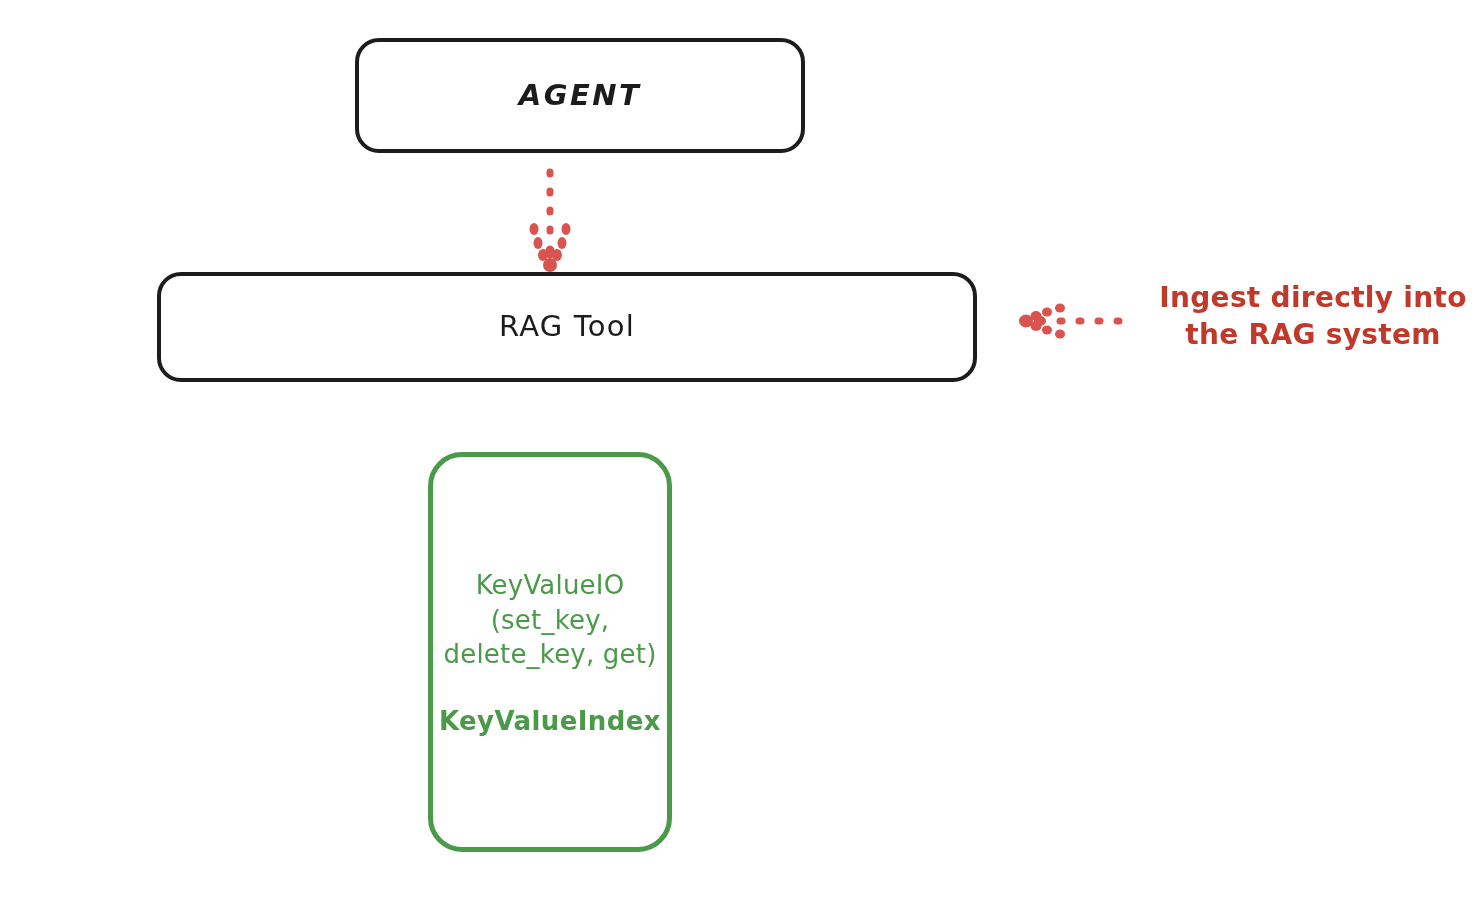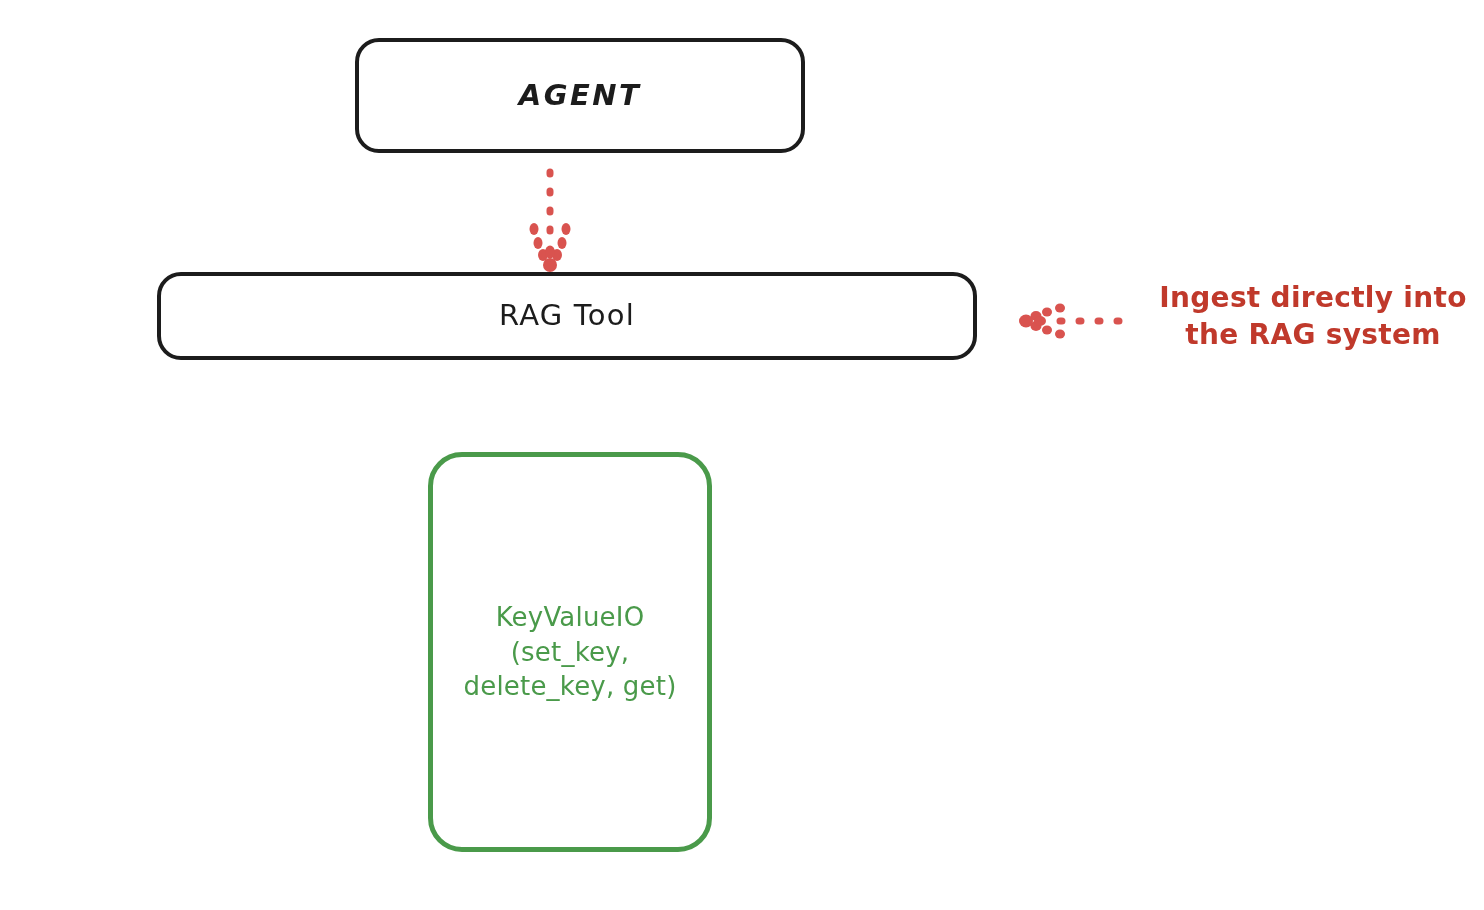--- a/index.html
+++ b/index.html
@@ -58,21 +58,21 @@
   #node-agent {
     left: 355px;
     top: 38px;
     width: 450px;
     height: 115px;
   }
   #node-ragtool {
     left: 157px;
     top: 272px;
     width: 820px;
-    height: 88px;
+    height: 110px;
   }
   #node-ragtool .node-label {
     font-style: normal;
     font-weight: 500;
     font-size: 29px;
     letter-spacing: 1.2px;
   }
 
   
   .box-color {
@@ -101,21 +101,21 @@
     width: 297px;
     height: 410px;
     border-color: #3a72bf;
   }
   #node-vectorio .node-label,
   #node-vectorio .node-sublabel { color: #3a72bf; }
 
   #node-keyvalueio {
     left: 428px;
     top: 452px;
-    width: 284px;
+    width: 244px;
     height: 400px;
     border-color: #4a9a4a;
   }
   #node-keyvalueio .node-label,
   #node-keyvalueio .node-sublabel { color: #4a9a4a; }
 
   #node-relationalio {
     left: 785px;
     top: 452px;
     width: 277px;
@@ -195,19 +195,20 @@
 
   <div class="node box-black" id="node-ragtool">
     <div class="node-label">RAG Tool</div>
   </div>
 
 
   <div class="node box-color" id="node-keyvalueio">
     <div class="node-label">KeyValueIO
 (set_key,
 delete_key, get)</div>
+    <div class="node-sublabel">KeyValueIndex</div>
   </div>
 
 
   <div id="annotation-ingest">Ingest directly into
 the RAG system</div>
 
 </div>
 
 </body></html>

